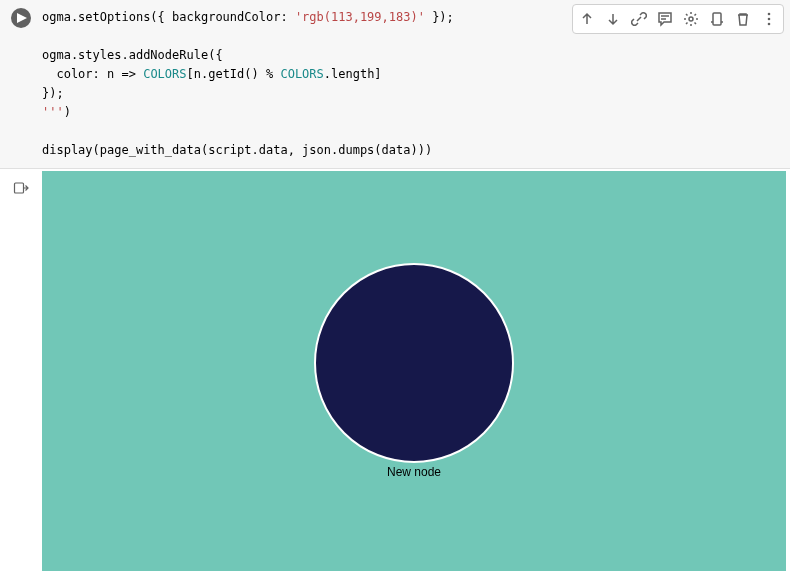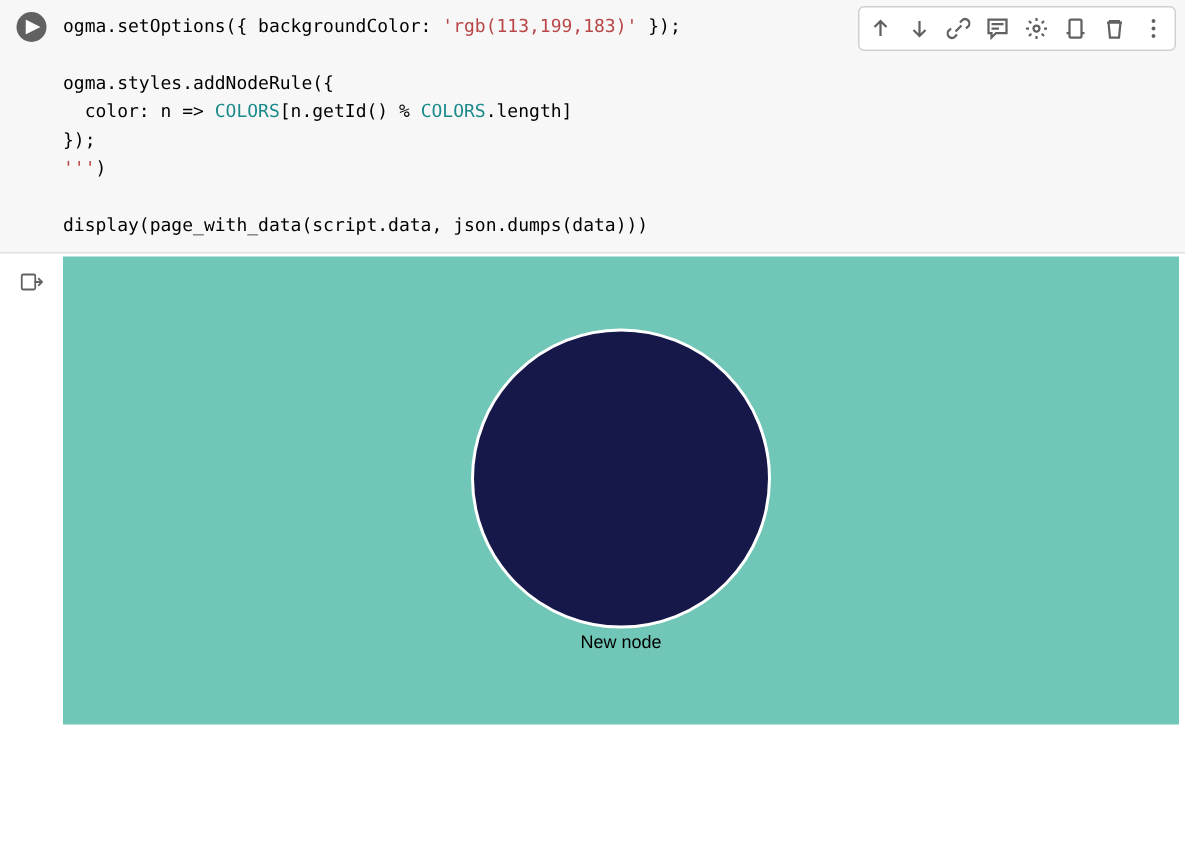--- a/index.html
+++ b/index.html
@@ -17,21 +17,21 @@
     .toolbar { position: absolute; top: 4px; right: 6px; background: #fff; border: 1px solid #d0d0d0; border-radius: 4px; display: flex; align-items: center; padding: 2px; gap: 2px; z-index: 10; }
     .tool-btn { width: 24px; height: 24px; display: flex; align-items: center; justify-content: center; cursor: pointer; border-radius: 3px; }
     .tool-btn svg { width: 16px; height: 16px; stroke: #616161; fill: none; stroke-width: 1.5; }
     .tool-btn.filled svg { fill: #616161; stroke: none; }
     
     .output-cell { display: flex; }
     .out-gutter { width: 42px; padding: 10px 6px; display: flex; justify-content: center; align-items: flex-start; }
     .out-icon { width: 18px; height: 18px; display: flex; align-items: center; justify-content: center; }
     .out-icon svg { width: 16px; height: 16px; stroke: #616161; fill: none; stroke-width: 1.2; }
     
-    .viz { flex: 1; margin: 2px 4px 4px 0; height: 312px; display: flex; flex-direction: column; align-items: center; justify-content: center; }
+    .viz { flex: 1; margin: 2px 4px 4px 0; height: 400px; display: flex; flex-direction: column; align-items: center; justify-content: center; }
     .node-circle { width: 200px; height: 200px; border-radius: 50%; border: 2px solid #fff; }
     .node-label { font-family: Arial, sans-serif; font-size: 12px; color: #000; margin-top: 2px; }
   </style>
 </head>
 <body>
 
 <div class="code-cell">
   <div class="gutter">
     <div class="run-btn">
       <svg viewBox="0 0 10 10">

